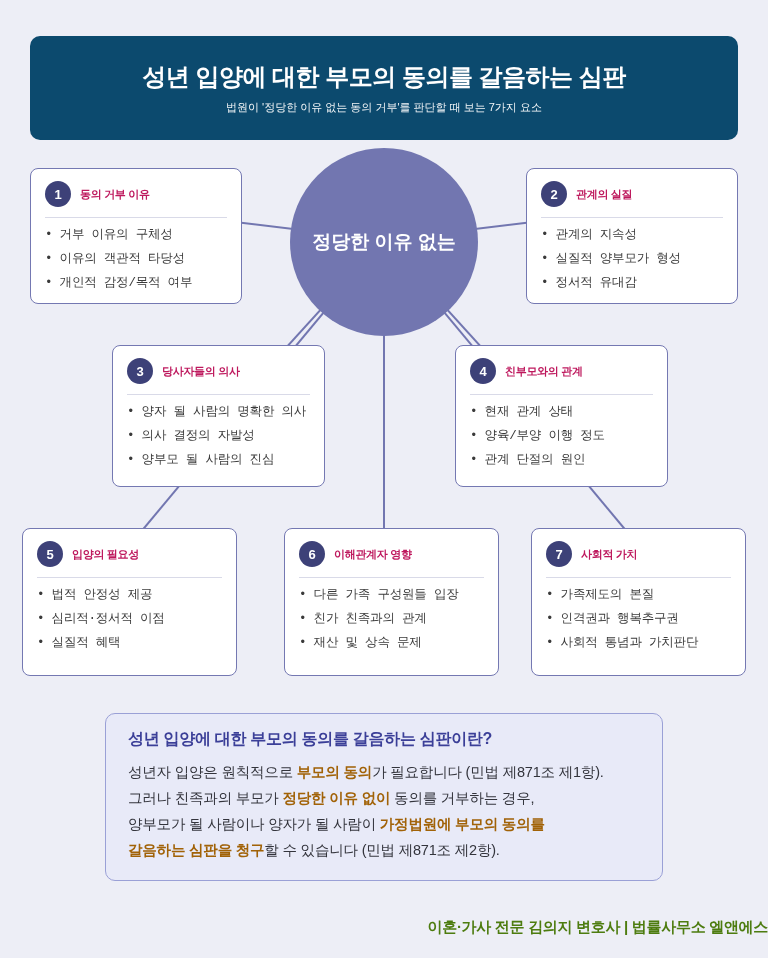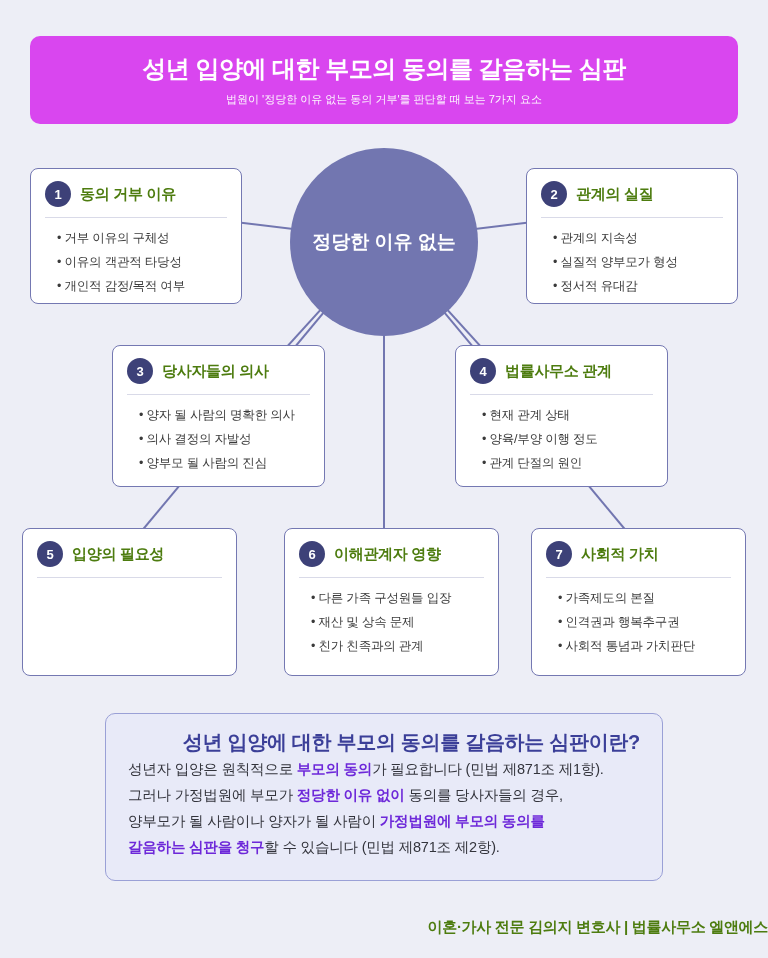--- a/index.html
+++ b/index.html
@@ -8,22 +8,22 @@
     background:#edeef6;
   }
   .canvas{
     position:relative;
     width:768px;height:958px;
     background:#edeef6;
     overflow:hidden;
   }
   
   .header{
-    position:absolute;left:30px;top:36px;width:708px;height:88px;
-    background:#d946ef;border-radius:10px;box-sizing:border-box;
+    position:absolute;left:30px;top:36px;width:708px;height:104px;
+    background:#0c4a6e;border-radius:10px;box-sizing:border-box;
     display:flex;flex-direction:column;align-items:center;justify-content:center;
     gap:7px;color:#fff;text-align:center;
   }
   .header-title{font-size:24px;font-weight:bold;letter-spacing:-0.5px;}
   .header-subtitle{font-size:11px;opacity:0.95;}
   
   .lines{position:absolute;left:0;top:0;z-index:1;}
   
   .center-circle{
     position:absolute;left:290px;top:148px;width:188px;height:188px;
@@ -43,37 +43,37 @@
   .box4{left:455px;top:345px;width:213px;height:142px;}
   .box5{left:22px;top:528px;width:215px;height:148px;}
   .box6{left:284px;top:528px;width:215px;height:148px;}
   .box7{left:531px;top:528px;width:215px;height:148px;}
   .factor-head{display:flex;align-items:center;gap:9px;}
   .factor-num{
     width:26px;height:26px;border-radius:50%;background:#3d4178;color:#fff;
     font-size:13px;font-weight:bold;display:flex;align-items:center;justify-content:center;
     flex:0 0 26px;
   }
-  .factor-title{font-size:15px;font-weight:bold;color:#4d7c0f;letter-spacing:-0.3px;text-align:center;}
+  .factor-title{font-size:11px;font-weight:bold;color:#be185d;letter-spacing:-0.3px;text-align:center;}
   .factor-divider{height:1px;background:#d9dae8;margin:10px 0 8px 0;}
-  .factor-list{list-style:none;margin:12px;padding:0;font-size:12.5px;color:#3a3a3a;}
+  .factor-list{list-style:none;margin:0;padding:0;font-size:12.5px;color:#3a3a3a;font-family:Liberation Mono, monospace;}
   .factor-list li{margin:7px 0;letter-spacing:-0.2px;}
   .factor-list li::before{content:"• ";}
   
   .explainer{
     position:absolute;left:105px;top:713px;width:558px;height:168px;z-index:3;
     background:#e8eaf8;border:1.5px solid #9aa0d6;border-radius:10px;
     box-sizing:border-box;padding:15px 22px;
   }
   .explainer-title{
-    text-align:right;font-size:20px;font-weight:bold;color:#3b3f98;
-    letter-spacing:-0.3px;
+    text-align:left;font-size:16px;font-weight:bold;color:#3b3f98;
+    margin-bottom:9px;letter-spacing:-0.3px;
   }
   .explainer-body{font-size:14.5px;color:#33343c;line-height:26px;letter-spacing:-0.2px;}
-  .explainer-body .b{font-weight:bold;color:#6d28d9;margin-top:42px;}
+  .explainer-body .b{font-weight:bold;color:#a16207;margin-top:42px;}
   
   .footer{
     position:absolute;left:0;top:918px;width:768px;z-index:3;
     text-align:right;font-size:15px;font-weight:bold;color:#4d7c0f;letter-spacing:-0.3px;
   }
 </style>
 </head>
 <body>
 
 <div class="canvas">
@@ -134,69 +134,74 @@
     <ul class="factor-list">
       <li>양자 될 사람의 명확한 의사</li>
       <li>의사 결정의 자발성</li>
       <li>양부모 될 사람의 진심</li>
     </ul>
   </div>
 
   <div class="factor-box box4">
     <div class="factor-head">
       <div class="factor-num">4</div>
-      <div class="factor-title">법률사무소 관계</div>
+      <div class="factor-title">친부모와의 관계</div>
     </div>
     <div class="factor-divider"></div>
     <ul class="factor-list">
       <li>현재 관계 상태</li>
       <li>양육/부양 이행 정도</li>
       <li>관계 단절의 원인</li>
     </ul>
   </div>
 
   <div class="factor-box box5">
     <div class="factor-head">
       <div class="factor-num">5</div>
       <div class="factor-title">입양의 필요성</div>
     </div>
     <div class="factor-divider"></div>
+    <ul class="factor-list">
+      <li>법적 안정성 제공</li>
+      <li>심리적·정서적 이점</li>
+      <li>실질적 혜택</li>
+    </ul>
   </div>
 
   <div class="factor-box box6">
     <div class="factor-head">
       <div class="factor-num">6</div>
       <div class="factor-title">이해관계자 영향</div>
     </div>
     <div class="factor-divider"></div>
     <ul class="factor-list">
       <li>다른 가족 구성원들 입장</li>
+      <li>친가 친족과의 관계</li>
       <li>재산 및 상속 문제</li>
-      <li>친가 친족과의 관계</li>
     </ul>
   </div>
 
   <div class="factor-box box7">
     <div class="factor-head">
       <div class="factor-num">7</div>
       <div class="factor-title">사회적 가치</div>
     </div>
     <div class="factor-divider"></div>
     <ul class="factor-list">
       <li>가족제도의 본질</li>
       <li>인격권과 행복추구권</li>
       <li>사회적 통념과 가치판단</li>
     </ul>
   </div>
 
   <div class="explainer">
     <div class="explainer-title">성년 입양에 대한 부모의 동의를 갈음하는 심판이란?</div>
     <div class="explainer-body">
       <div><span>성년자 입양은 원칙적으로 </span><span class="b">부모의 동의</span><span>가 필요합니다 (민법 제871조 제1항).</span></div>
-      <div><span>그러나 가정법원에 부모가 </span><span class="b">정당한 이유 없이</span><span> 동의를 당사자들의 경우,</span></div>
+      <div><span>그러나 친족과의 부모가 </span><span class="b">정당한 이유 없이</span><span> 동의를 거부하는 경우,</span></div>
       <div><span>양부모가 될 사람이나 양자가 될 사람이 </span><span class="b">가정법원에 부모의 동의를</span></div>
       <div><span class="b">갈음하는 심판을 청구</span><span>할 수 있습니다 (민법 제871조 제2항).</span></div>
     </div>
   </div>
 
   <div class="footer">이혼·가사 전문 김의지 변호사 | 법률사무소 엘앤에스</div>
 
 </div>
 
 </body></html>

